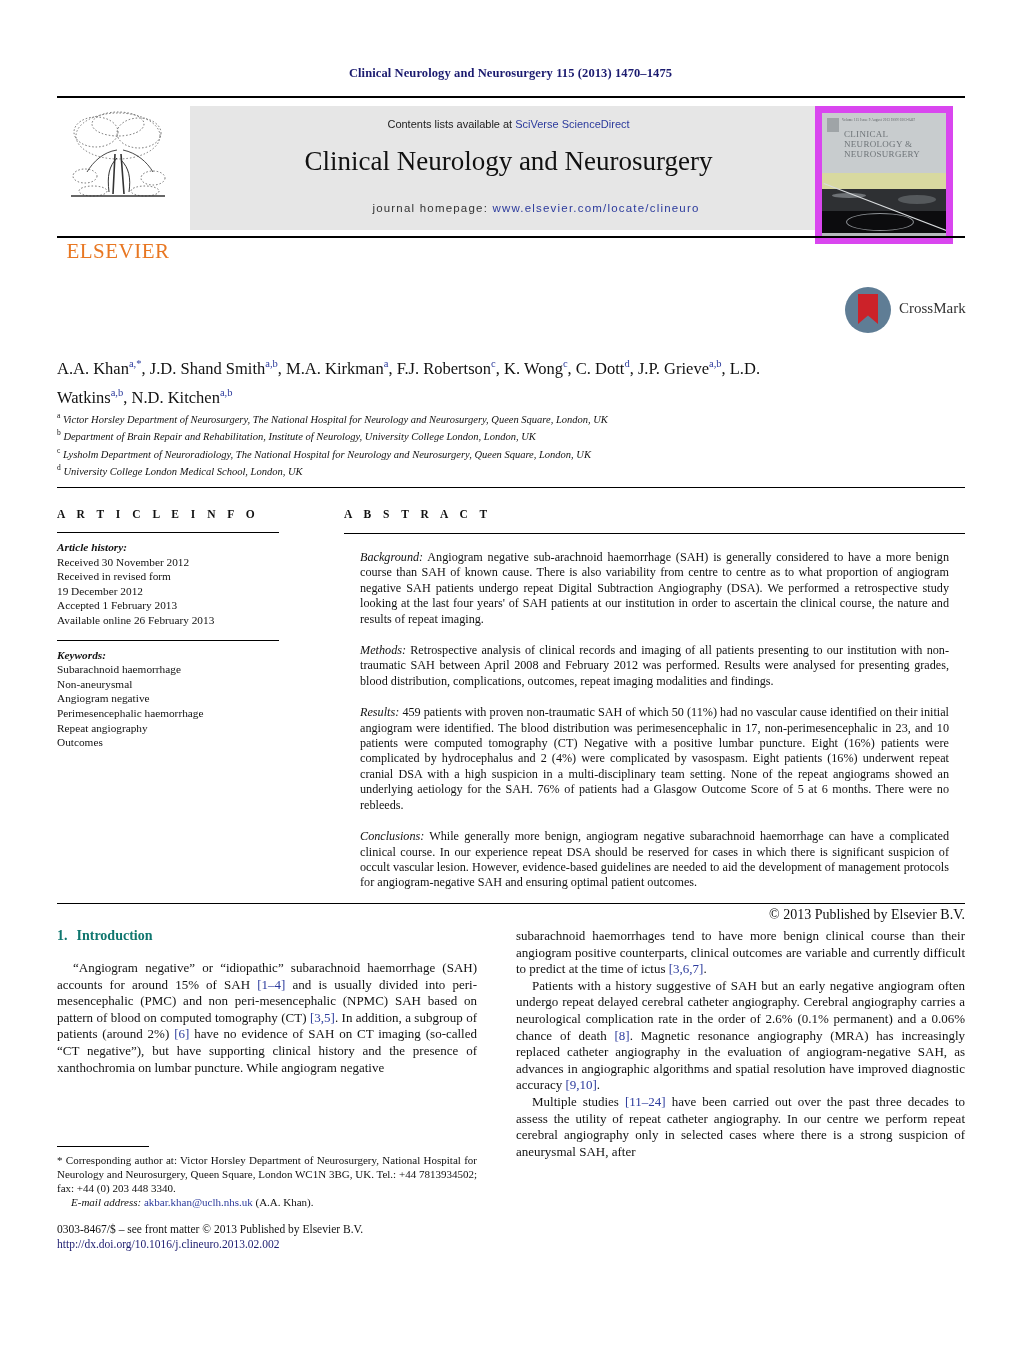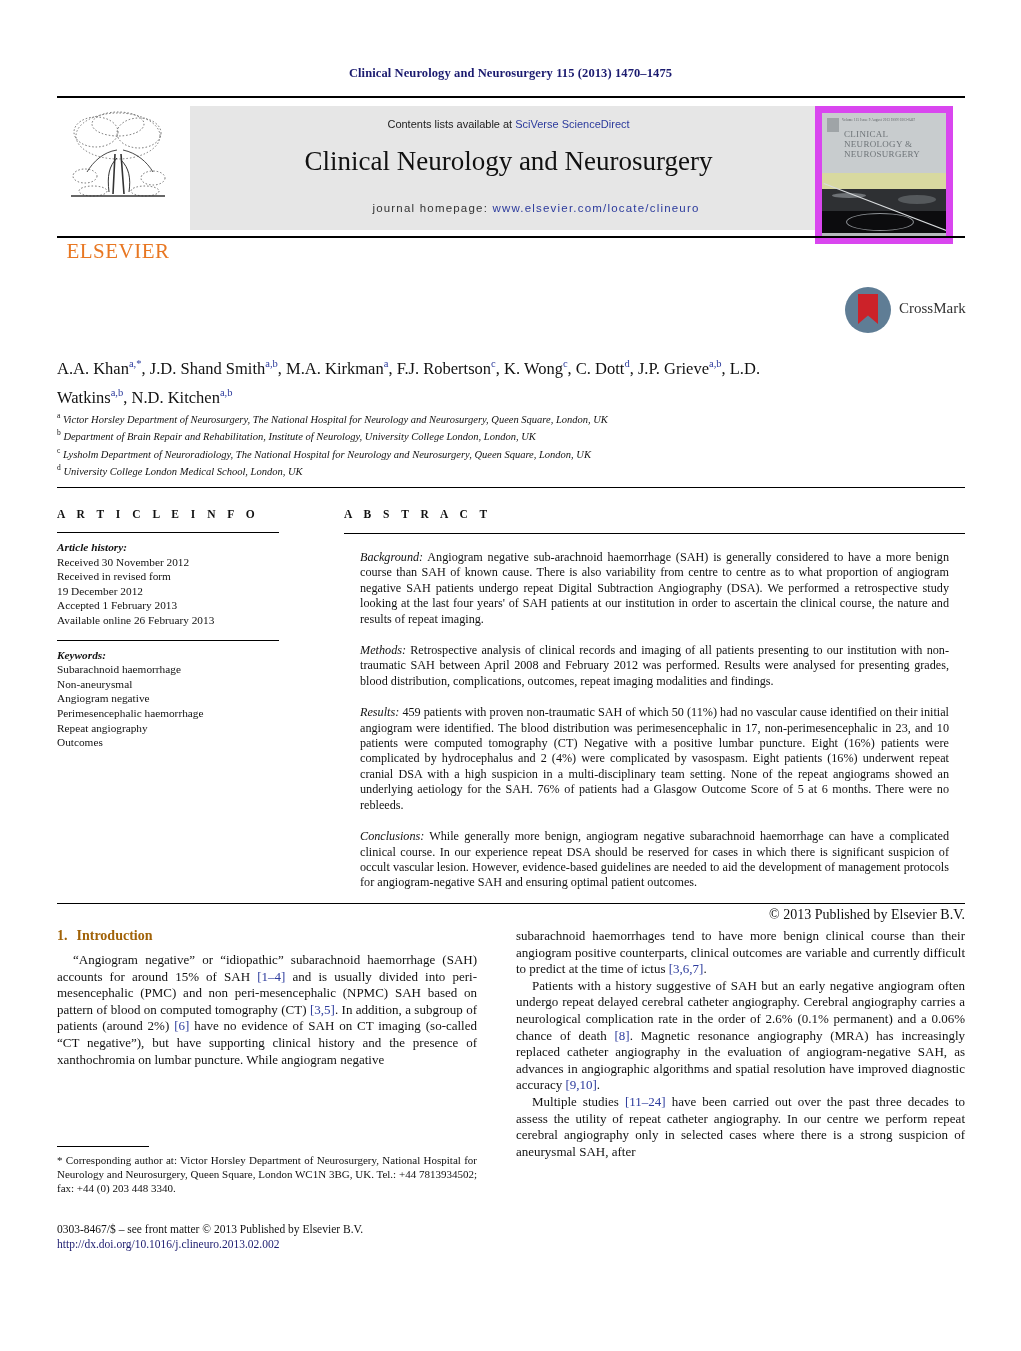--- a/index.html
+++ b/index.html
@@ -278,22 +278,22 @@
   .col-right {
     position: absolute;
     left: 516px;
     top: 928px;
     width: 449px;
   }
   .h1 {
     font-family: "Liberation Serif", serif;
     font-weight: bold;
     font-size: 14px;
-    color: #a16207;
-    margin: 0 0 8px 0;
+    color: #0f766e;
+    margin: 0 0 16px 0;
   }
   .h1 .num { margin-right: 9px; }
   .body-p {
     font-family: "Liberation Serif", serif;
     font-size: 13px;
     line-height: 16.6px;
     text-align: justify;
     text-indent: 16px;
     margin: 0;
     color: #111;
@@ -465,20 +465,21 @@
 
   <div class="col-right">
       <p class="body-p" style="text-indent:0">subarachnoid haemorrhages tend to have more benign clinical course than their angiogram positive counterparts, clinical outcomes are variable and currently difficult to predict at the time of ictus <span class="ref">[3,6,7]</span>.</p>
       <p class="body-p">Patients with a history suggestive of SAH but an early negative angiogram often undergo repeat delayed cerebral catheter angiography. Cerebral angiography carries a neurological complication rate in the order of 2.6% (0.1% permanent) and a 0.06% chance of death <span class="ref">[8]</span>. Magnetic resonance angiography (MRA) has increasingly replaced catheter angiography in the evaluation of angiogram-negative SAH, as advances in angiographic algorithms and spatial resolution have improved diagnostic accuracy <span class="ref">[9,10]</span>.</p>
       <p class="body-p">Multiple studies <span class="ref">[11–24]</span> have been carried out over the past three decades to assess the utility of repeat catheter angiography. In our centre we perform repeat cerebral angiography only in selected cases where there is a strong suspicion of aneurysmal SAH, after</p>
     </div>
 
   <div class="fn-rule"></div>
   <div class="footnote">
     <div><span class="star">*</span> Corresponding author at: Victor Horsley Department of Neurosurgery, National Hospital for Neurology and Neurosurgery, Queen Square, London WC1N 3BG, UK. Tel.: +44 7813934502; fax: +44 (0) 203 448 3340.</div>
+    <div class="email-line"><span class="it">E-mail address:</span> <span class="mail">akbar.khan@uclh.nhs.uk</span> (A.A. Khan).</div>
   </div>
 
   <div class="issn">
     <div>0303-8467/$ – see front matter © 2013 Published by Elsevier B.V.</div>
     <div class="doi">http://dx.doi.org/10.1016/j.clineuro.2013.02.002</div>
   </div>
 
 </div>
 
 </body></html>

